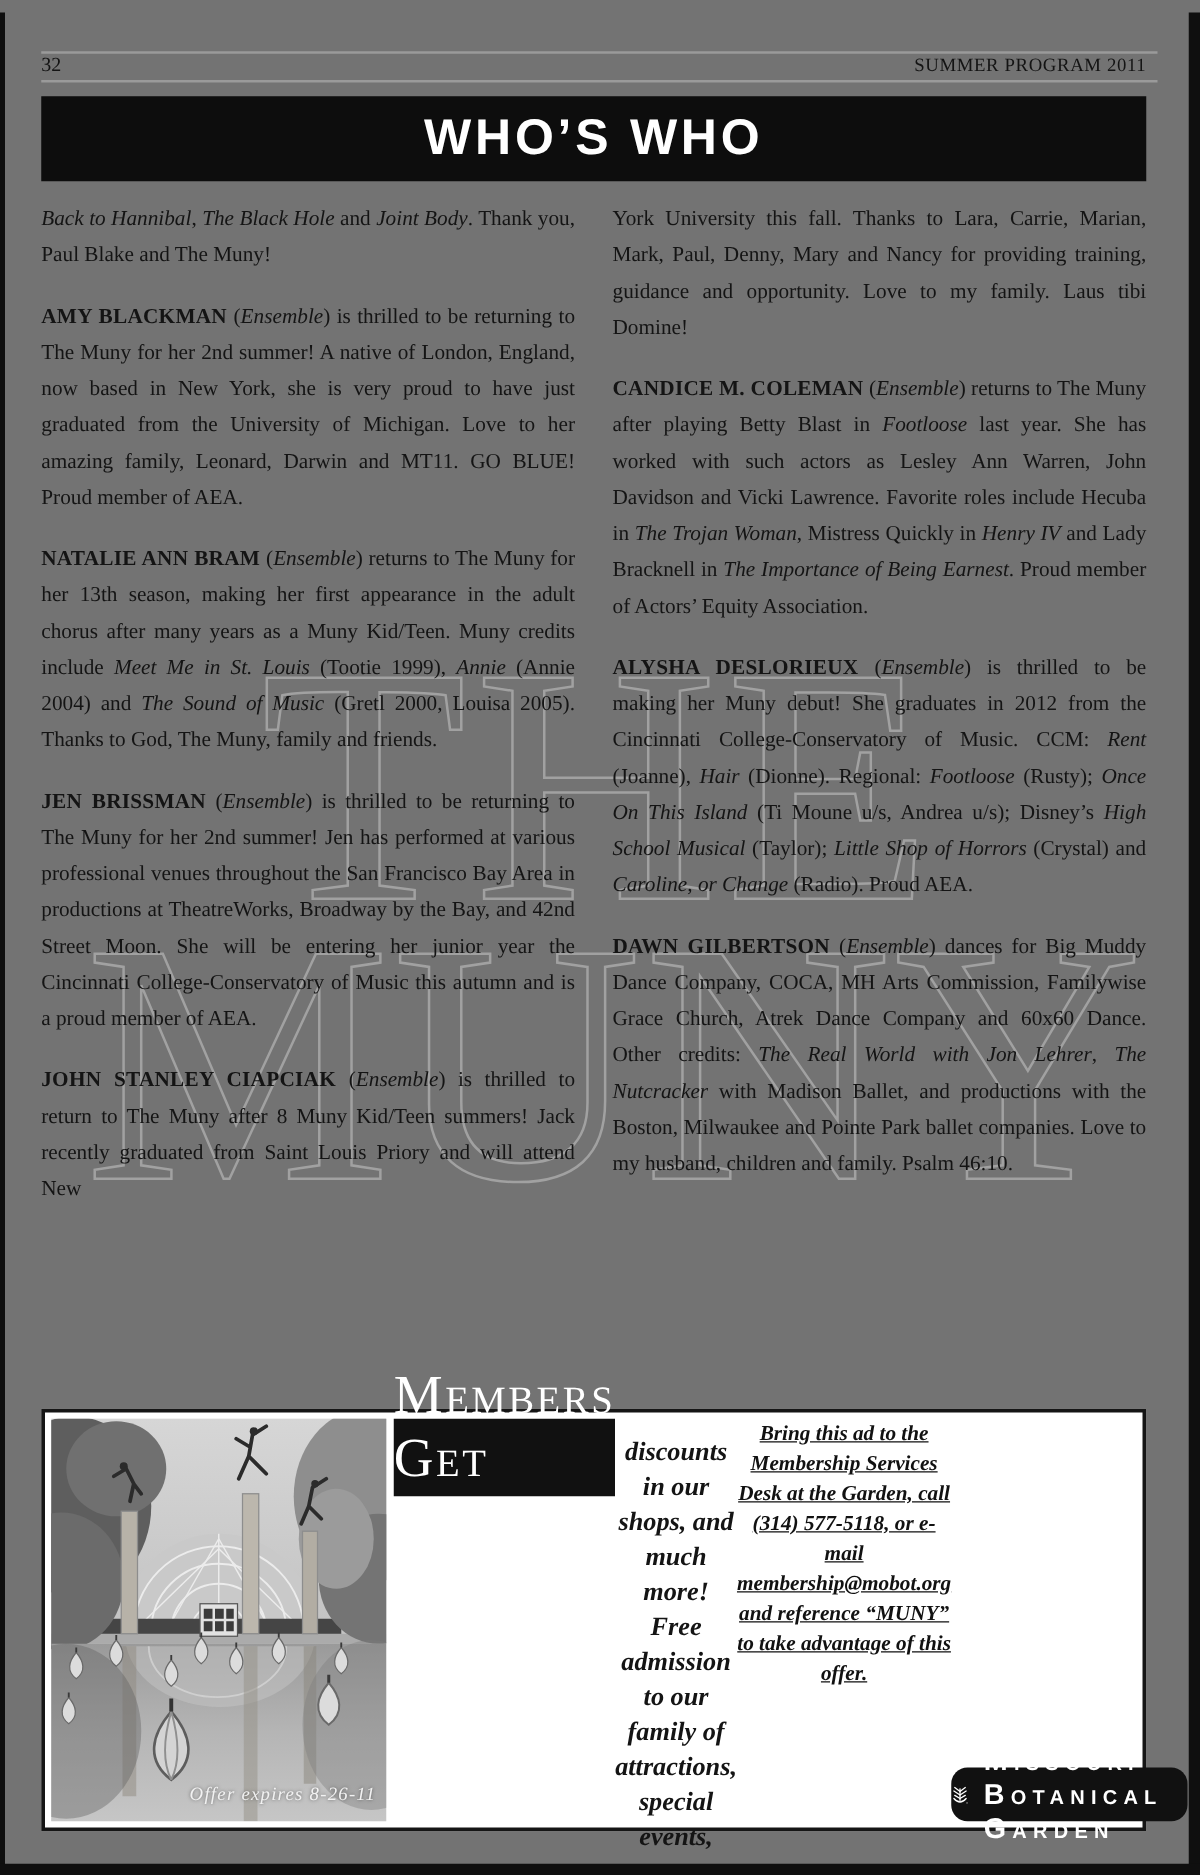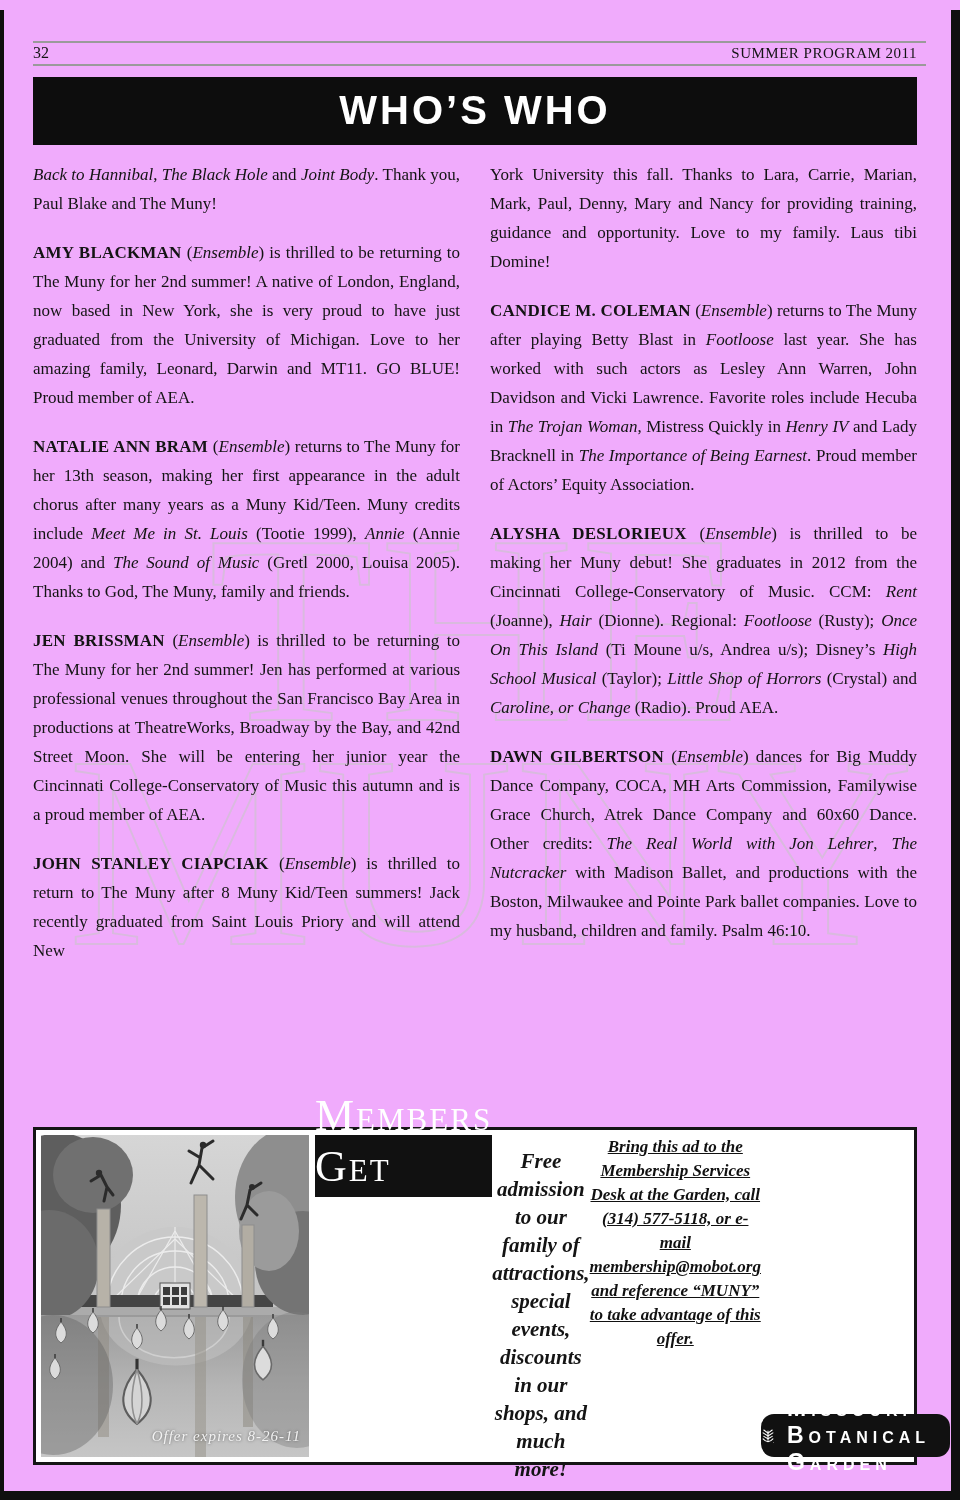--- a/index.html
+++ b/index.html
@@ -1,16 +1,16 @@
 <!DOCTYPE html>
 <html><head>
 <meta charset="utf-8">
 <style>
   html,body{margin:0;padding:0;background:#ffffff;}
-  .page{position:relative;width:960px;height:1500px;background:#f0abfc;overflow:hidden;
+  .page{position:relative;width:960px;height:1500px;background:#737373;overflow:hidden;
         font-family:"Liberation Serif","DejaVu Serif",serif;color:#141414;}
   
   .edge{position:absolute;background:#0f0f0f;}
   .edge-left{left:0;top:10px;width:4px;height:1490px;}
   .edge-right{right:0;top:10px;width:9px;height:1490px;}
   .edge-bottom{left:0;bottom:0;width:100%;height:9px;}
   
   .rule{position:absolute;left:33px;width:893px;height:2px;background:#9a9a9a;}
   .rule-top{top:41px;}
   .rule-bottom{top:64px;}
@@ -192,22 +192,22 @@
             <line x1="0" y1="-13" x2="0" y2="-17" stroke="#333" stroke-width="1.2"></line>
           </g>
         </g>
       </svg>
       <div class="offer">Offer expires 8-26-11</div>
     </div>
 
     <div class="ad-right">
       <div class="ad-band">Members Get More</div>
       <div class="ad-tagline">
+        <div>discounts in our shops, and much more!</div>
         <div>Free admission to our family of attractions, special events,</div>
-        <div>discounts in our shops, and much more!</div>
       </div>
       <div class="ad-rule"></div>
       <div class="ad-rule r2"></div>
       <div class="ad-bring">Bring this ad to the Membership Services Desk at the Garden, call (314) 577-5118, or e-mail membership@mobot.org and reference “MUNY” to take advantage of this offer.</div>
       <div class="ad-brandbar">
         <svg width="34" height="38" viewBox="0 0 40 44">
           <g stroke="#ffffff" stroke-width="3" fill="none" stroke-linecap="round">
             <line x1="20" y1="8" x2="20" y2="34"></line>
             <path d="M20,14 L8,5 M20,14 L32,5"></path>
             <path d="M20,22 L6,13 M20,22 L34,13"></path>

